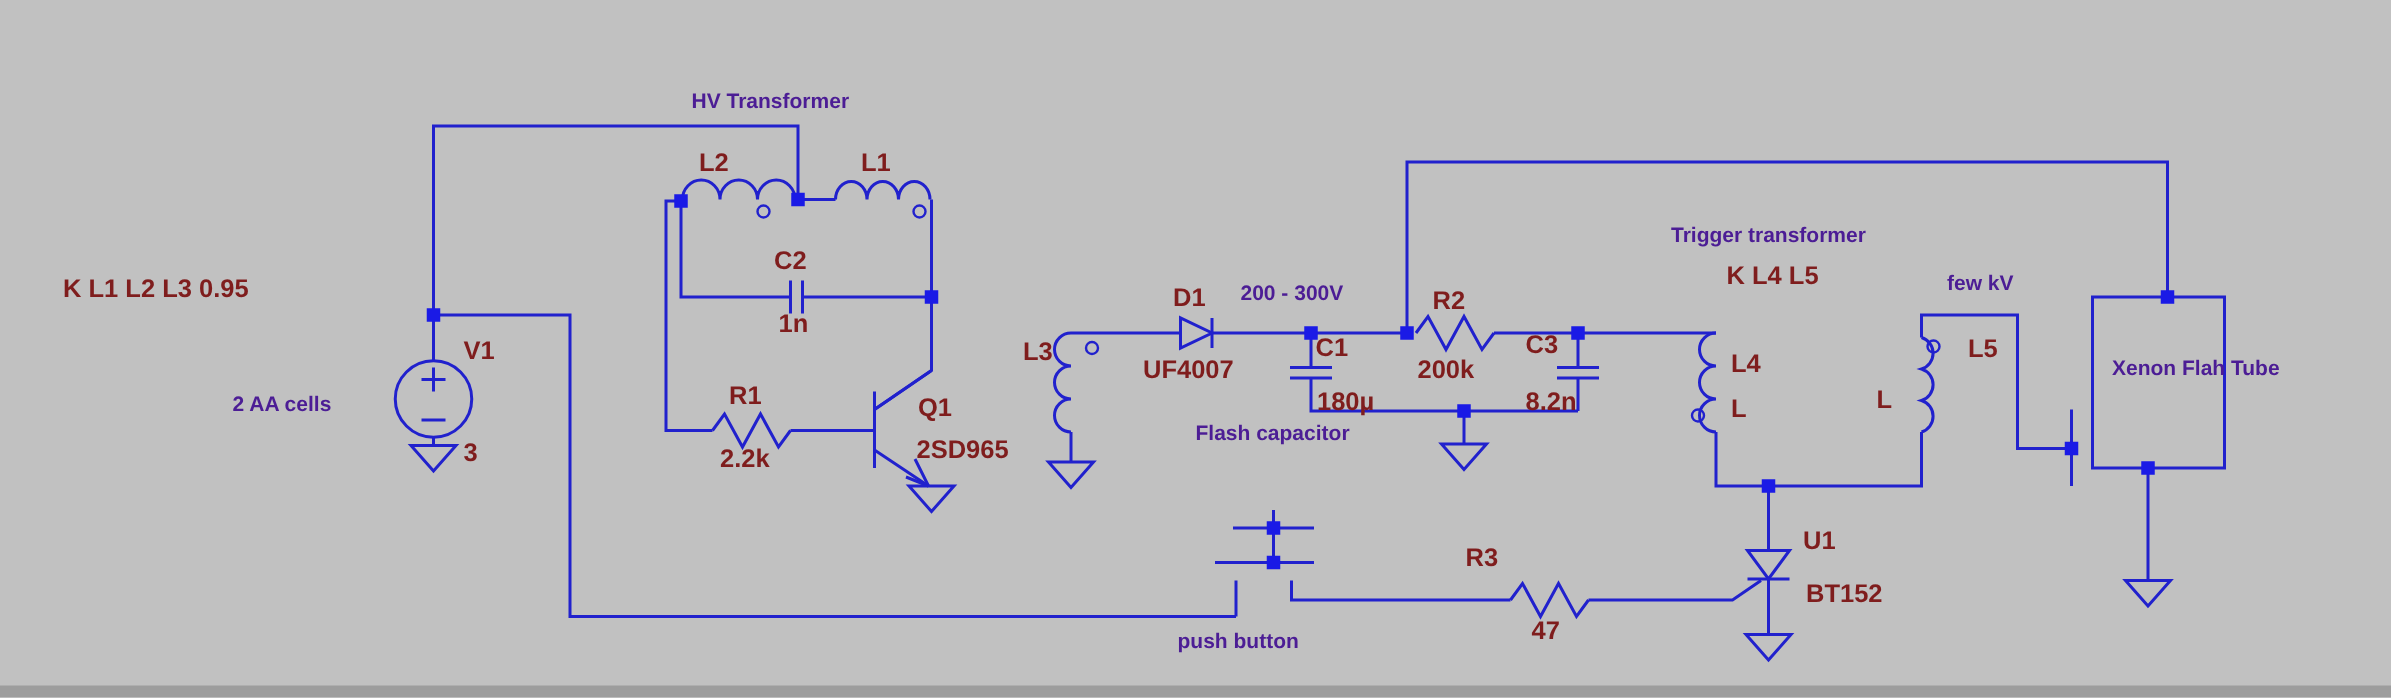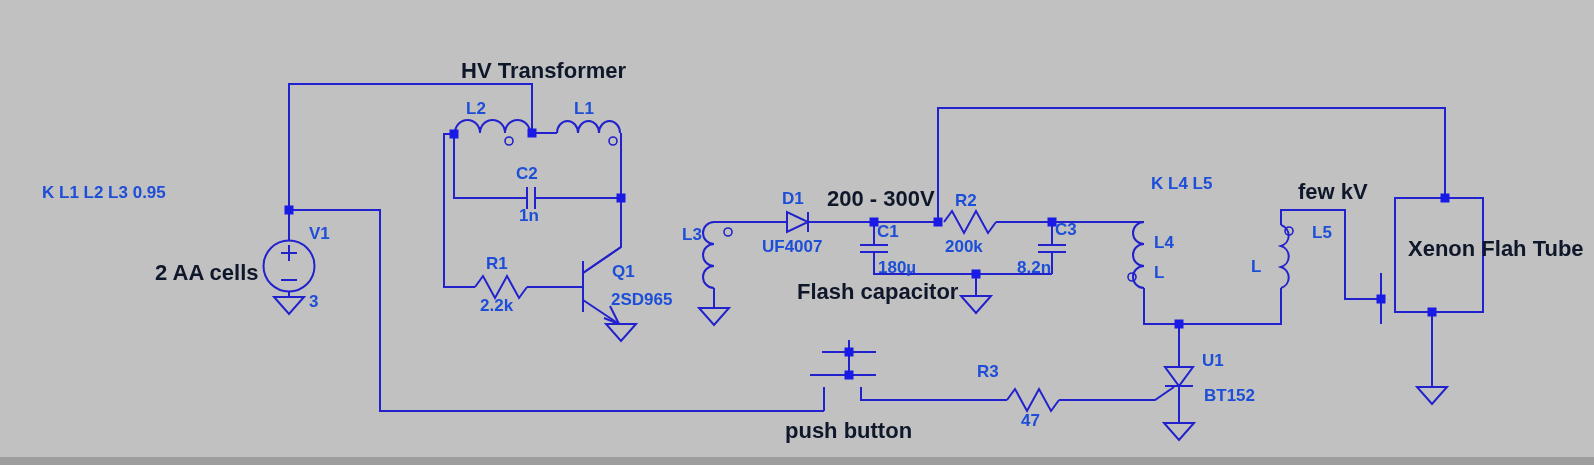--- a/index.html
+++ b/index.html
@@ -1,20 +1,20 @@
 <!DOCTYPE html>
 <html><head>
 <meta charset="utf-8">
 <style>
   html,body{margin:0;padding:0;background:#c1c1c1;}
   #canvas{position:relative;width:1594px;height:465px;background:#c1c1c1;overflow:hidden;
           font-family:"Liberation Sans",sans-serif;}
   #schematic-svg{position:absolute;left:0;top:0;}
-  .lbl{position:absolute;font-weight:bold;font-size:17px;color:#1d4ed8;white-space:nowrap;line-height:1;}
-  .comment{color:#0f172a;font-size:22px;}
+  .lbl{position:absolute;font-weight:bold;font-size:17px;color:#7f1d1d;white-space:nowrap;line-height:1;}
+  .comment{color:#4c1d95;font-size:14px;}
   #bottom-edge{position:absolute;left:0;bottom:0;width:1594px;height:8px;background:#9d9d9d;}
 </style>
 </head>
 <body>
 
 <div id="canvas">
 
 <svg id="schematic-svg" width="1594" height="465" viewBox="0 0 1594 465" fill="none" stroke="#2121cd" stroke-width="2">
 
   <g>
@@ -192,22 +192,23 @@
   <div class="lbl" style="left:611px;top:291px">2SD965</div>
   <div class="lbl" style="left:682px;top:226px">L3</div>
   <div class="lbl" style="left:782px;top:190px">D1</div>
   <div class="lbl" style="left:762px;top:238px">UF4007</div>
   <div class="lbl comment" style="left:827px;top:188px">200 - 300V</div>
   <div class="lbl" style="left:877px;top:223px">C1</div>
   <div class="lbl" style="left:878px;top:259px">180µ</div>
   <div class="lbl comment" style="left:797px;top:281px">Flash capacitor</div>
   <div class="lbl" style="left:955px;top:192px">R2</div>
   <div class="lbl" style="left:945px;top:238px">200k</div>
-  <div class="lbl" style="left:1055px;top:221px">C3</div>
+  <div class="lbl" style="left:1017px;top:221px">C3</div>
   <div class="lbl" style="left:1017px;top:259px">8.2n</div>
+  <div class="lbl comment" style="left:1114px;top:149px">Trigger transformer</div>
   <div class="lbl" style="left:1151px;top:175px">K L4 L5</div>
   <div class="lbl comment" style="left:1298px;top:181px">few kV</div>
   <div class="lbl" style="left:1154px;top:234px">L4</div>
   <div class="lbl" style="left:1154px;top:264px">L</div>
   <div class="lbl" style="left:1312px;top:224px">L5</div>
   <div class="lbl" style="left:1251px;top:258px">L</div>
   <div class="lbl comment" style="left:1408px;top:238px">Xenon Flah Tube</div>
   <div class="lbl" style="left:1202px;top:352px">U1</div>
   <div class="lbl" style="left:1204px;top:387px">BT152</div>
   <div class="lbl" style="left:977px;top:363px">R3</div>

